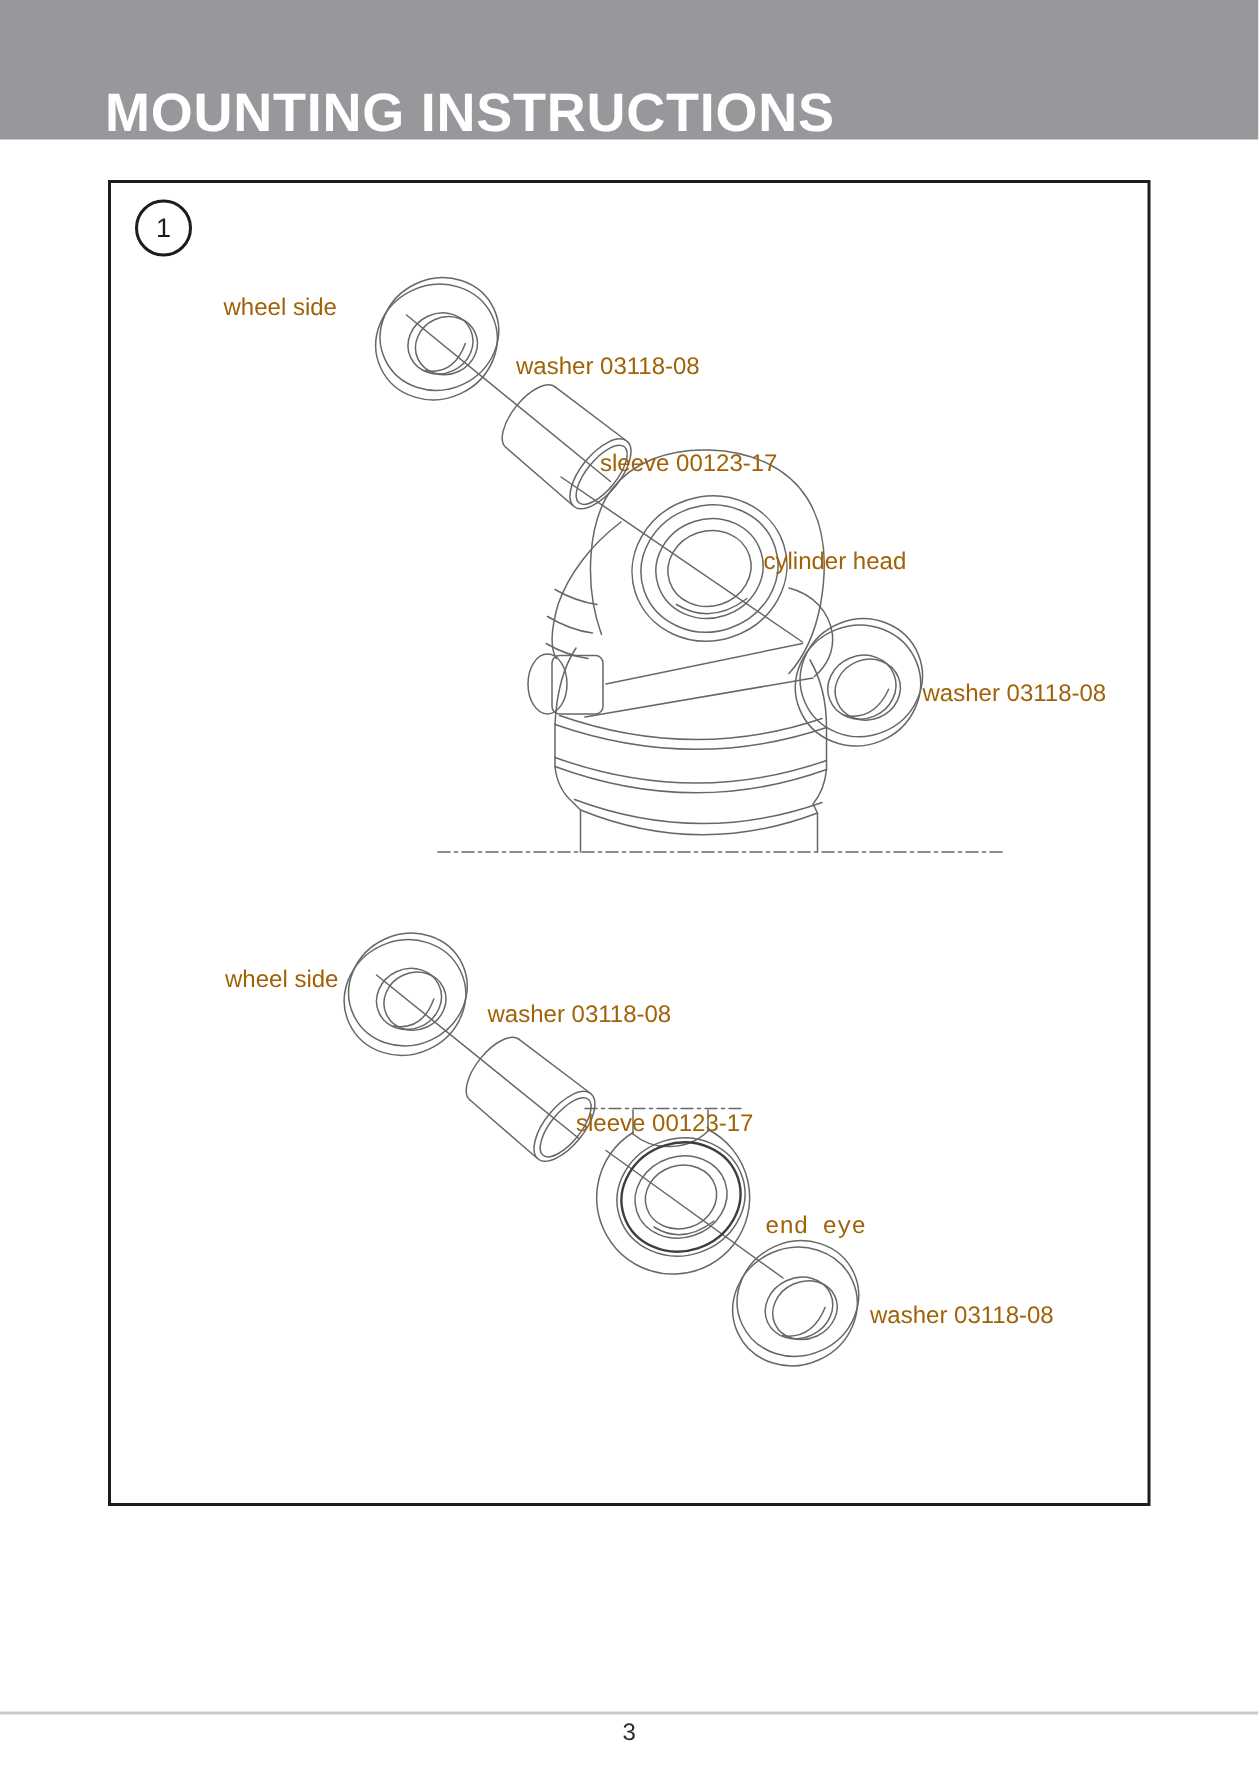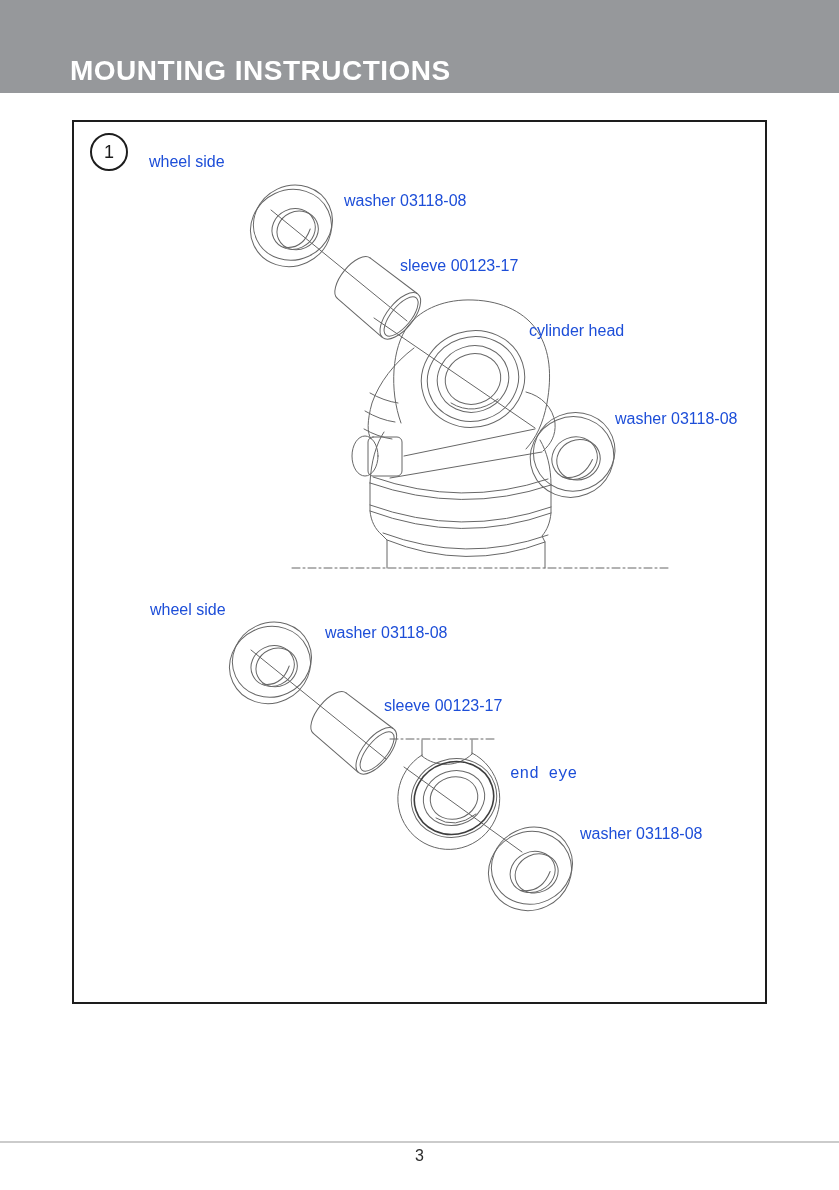--- a/index.html
+++ b/index.html
@@ -11,21 +11,21 @@
     position:relative;
     overflow:hidden;
   }
   .header-band{
     position:absolute;left:0;top:0;width:839px;height:93px;
     background:#96989b;
   }
   .page-title{
     position:absolute;left:70px;top:57px;
     margin:0;
-    font-size:28px;font-weight:bold;line-height:1;
+    font-size:36px;font-weight:bold;line-height:1;
     letter-spacing:0.5px;
     color:#ffffff;
     white-space:nowrap;
   }
   .figure-box{
     position:absolute;left:72px;top:120px;
     width:695px;height:884px;
     border:2px solid #1d1d1d;
     box-sizing:border-box;
     background:#ffffff;
@@ -39,26 +39,27 @@
     font-size:18px;
   }
   .diagram-svg{position:absolute;left:0;top:0;width:691px;height:880px;}
   .diagram-svg *{fill:none;stroke:#676767;stroke-width:1;stroke-linecap:round;}
   .diagram-svg .dark{stroke:#3e3e3e;stroke-width:1.6;}
   .diagram-svg .brk{stroke-dasharray:8 3 2 3;}
   .part-label{
     position:absolute;
     font-size:16px;line-height:1.2;
     white-space:nowrap;
-    color:#1d4ed8;
+    color:#a16207;
+    margin-top:44px;
   }
   .lbl-wheel-side-1{left:75px;top:30px;}
   .lbl-washer-1{left:270px;top:69px;}
   .lbl-sleeve-1{left:326px;top:134px;}
-  .lbl-cylinder-head{left:455px;top:199px;}
+  .lbl-cylinder-head{left:435px;top:199px;}
   .lbl-washer-2{left:541px;top:287px;}
   .lbl-wheel-side-2{left:76px;top:478px;}
   .lbl-washer-3{left:251px;top:501px;}
   .lbl-sleeve-2{left:310px;top:574px;}
   .lbl-end-eye{left:436px;top:643px;font-family:Liberation Mono, monospace;}
   .lbl-washer-4{left:506px;top:702px;}
   .footer-divider{
     position:absolute;left:0;top:1141px;width:839px;height:2px;
     background:#cbcbcb;
   }

